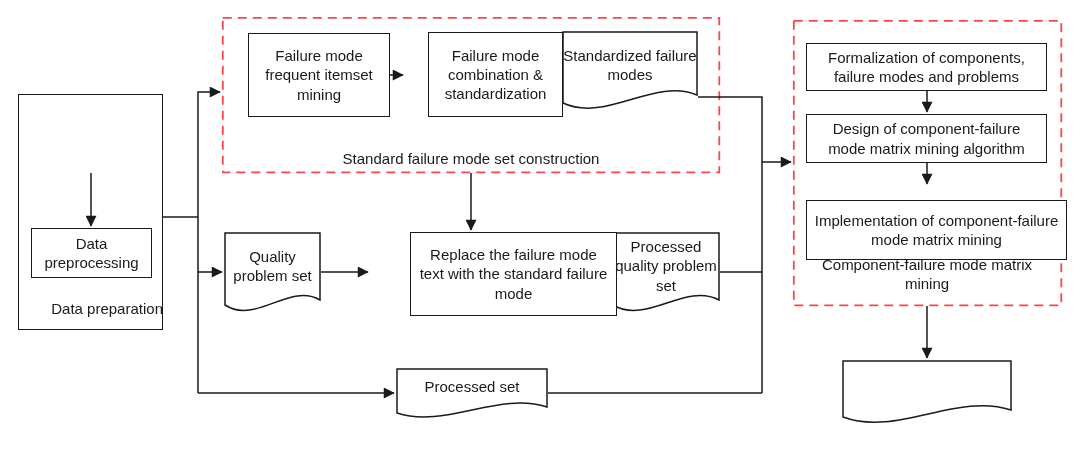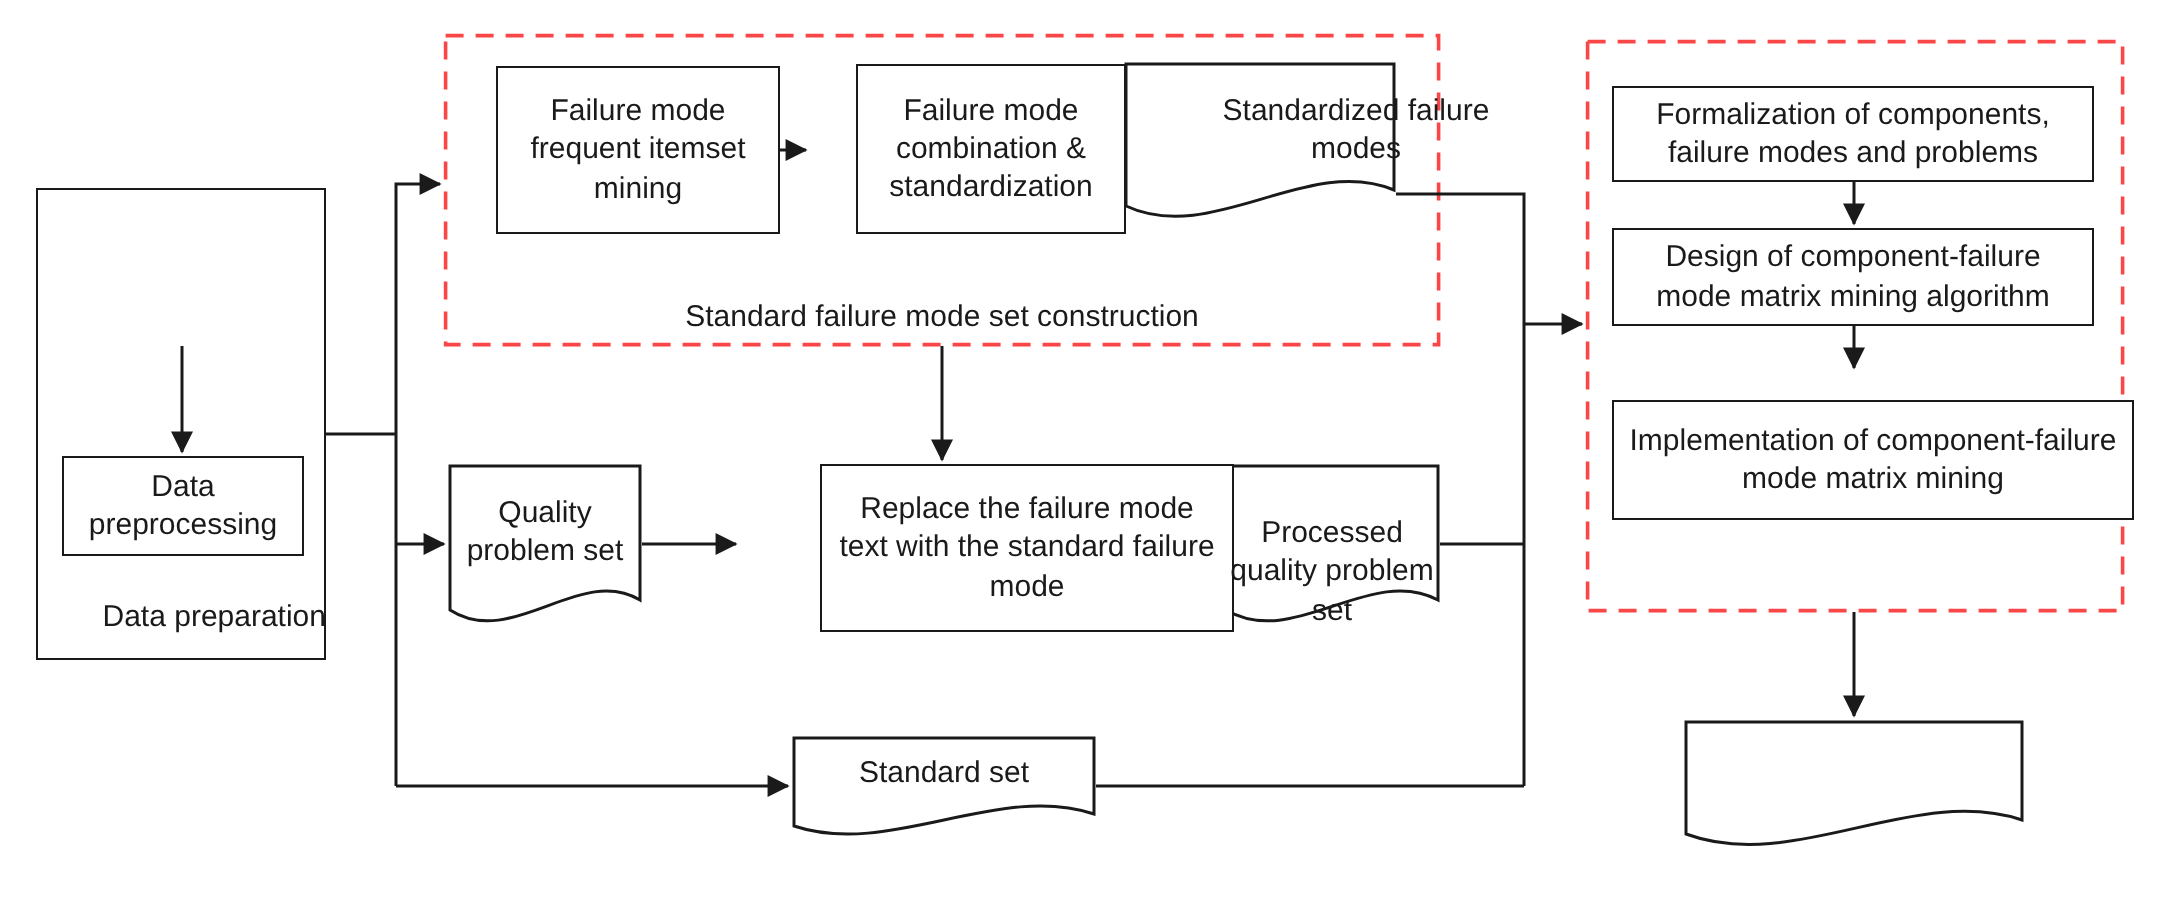--- a/index.html
+++ b/index.html
@@ -104,35 +104,36 @@
     <span>Data preprocessing</span>
   </div>
   <div class="group-label" style="left:18px;top:299px;width:145px;text-align:right;">Data preparation</div>
 
   <div class="node" style="left:248px;top:33px;width:142px;height:84px;">
     <span>Failure mode frequent itemset mining</span>
   </div>
   <div class="node" style="left:405px;top:32px;width:135px;height:85px;margin-left:23px;">
     <span>Failure mode combination &amp; standardization</span>
   </div>
-  <div class="doc-label" style="left:562px;top:34px;width:136px;height:62px;padding-left:48px;">Standardized failure modes</div>
+  <div class="doc-label" style="left:562px;top:34px;width:136px;height:62px;">Standardized failure modes</div>
   <div class="group-label" style="left:222px;top:149px;width:498px;">Standard failure mode set construction</div>
 
   <div class="doc-label" style="left:224px;top:236px;width:97px;height:60px;">Quality problem set</div>
   <div class="node" style="left:370px;top:232px;width:207px;height:84px;margin-left:40px;">
     <span>Replace the failure mode text with the standard failure mode</span>
   </div>
-  <div class="doc-label" style="left:612px;top:236px;width:108px;height:60px;margin-top:20px;">Processed quality problem set</div>
+  <div class="doc-label" style="left:612px;top:236px;width:108px;height:60px;">Processed quality problem set</div>
 
-  <div class="doc-label" style="left:396px;top:368px;width:152px;height:38px;">Standard set</div>
+  <div class="doc-label" style="left:396px;top:368px;width:152px;height:38px;">Processed set</div>
 
   <div class="node" style="left:806px;top:43px;width:241px;height:48px;">
     <span>Formalization of components, failure modes and problems</span>
   </div>
   <div class="node" style="left:806px;top:114px;width:241px;height:49px;">
     <span>Design of component-failure mode matrix mining algorithm</span>
   </div>
   <div class="node" style="left:806px;top:200px;width:261px;height:60px;">
     <span>Implementation of component-failure mode matrix mining</span>
   </div>
+  <div class="group-label" style="left:807px;top:255px;width:240px;">Component-failure mode matrix mining</div>
 
 
 </div>
 
 </body></html>

